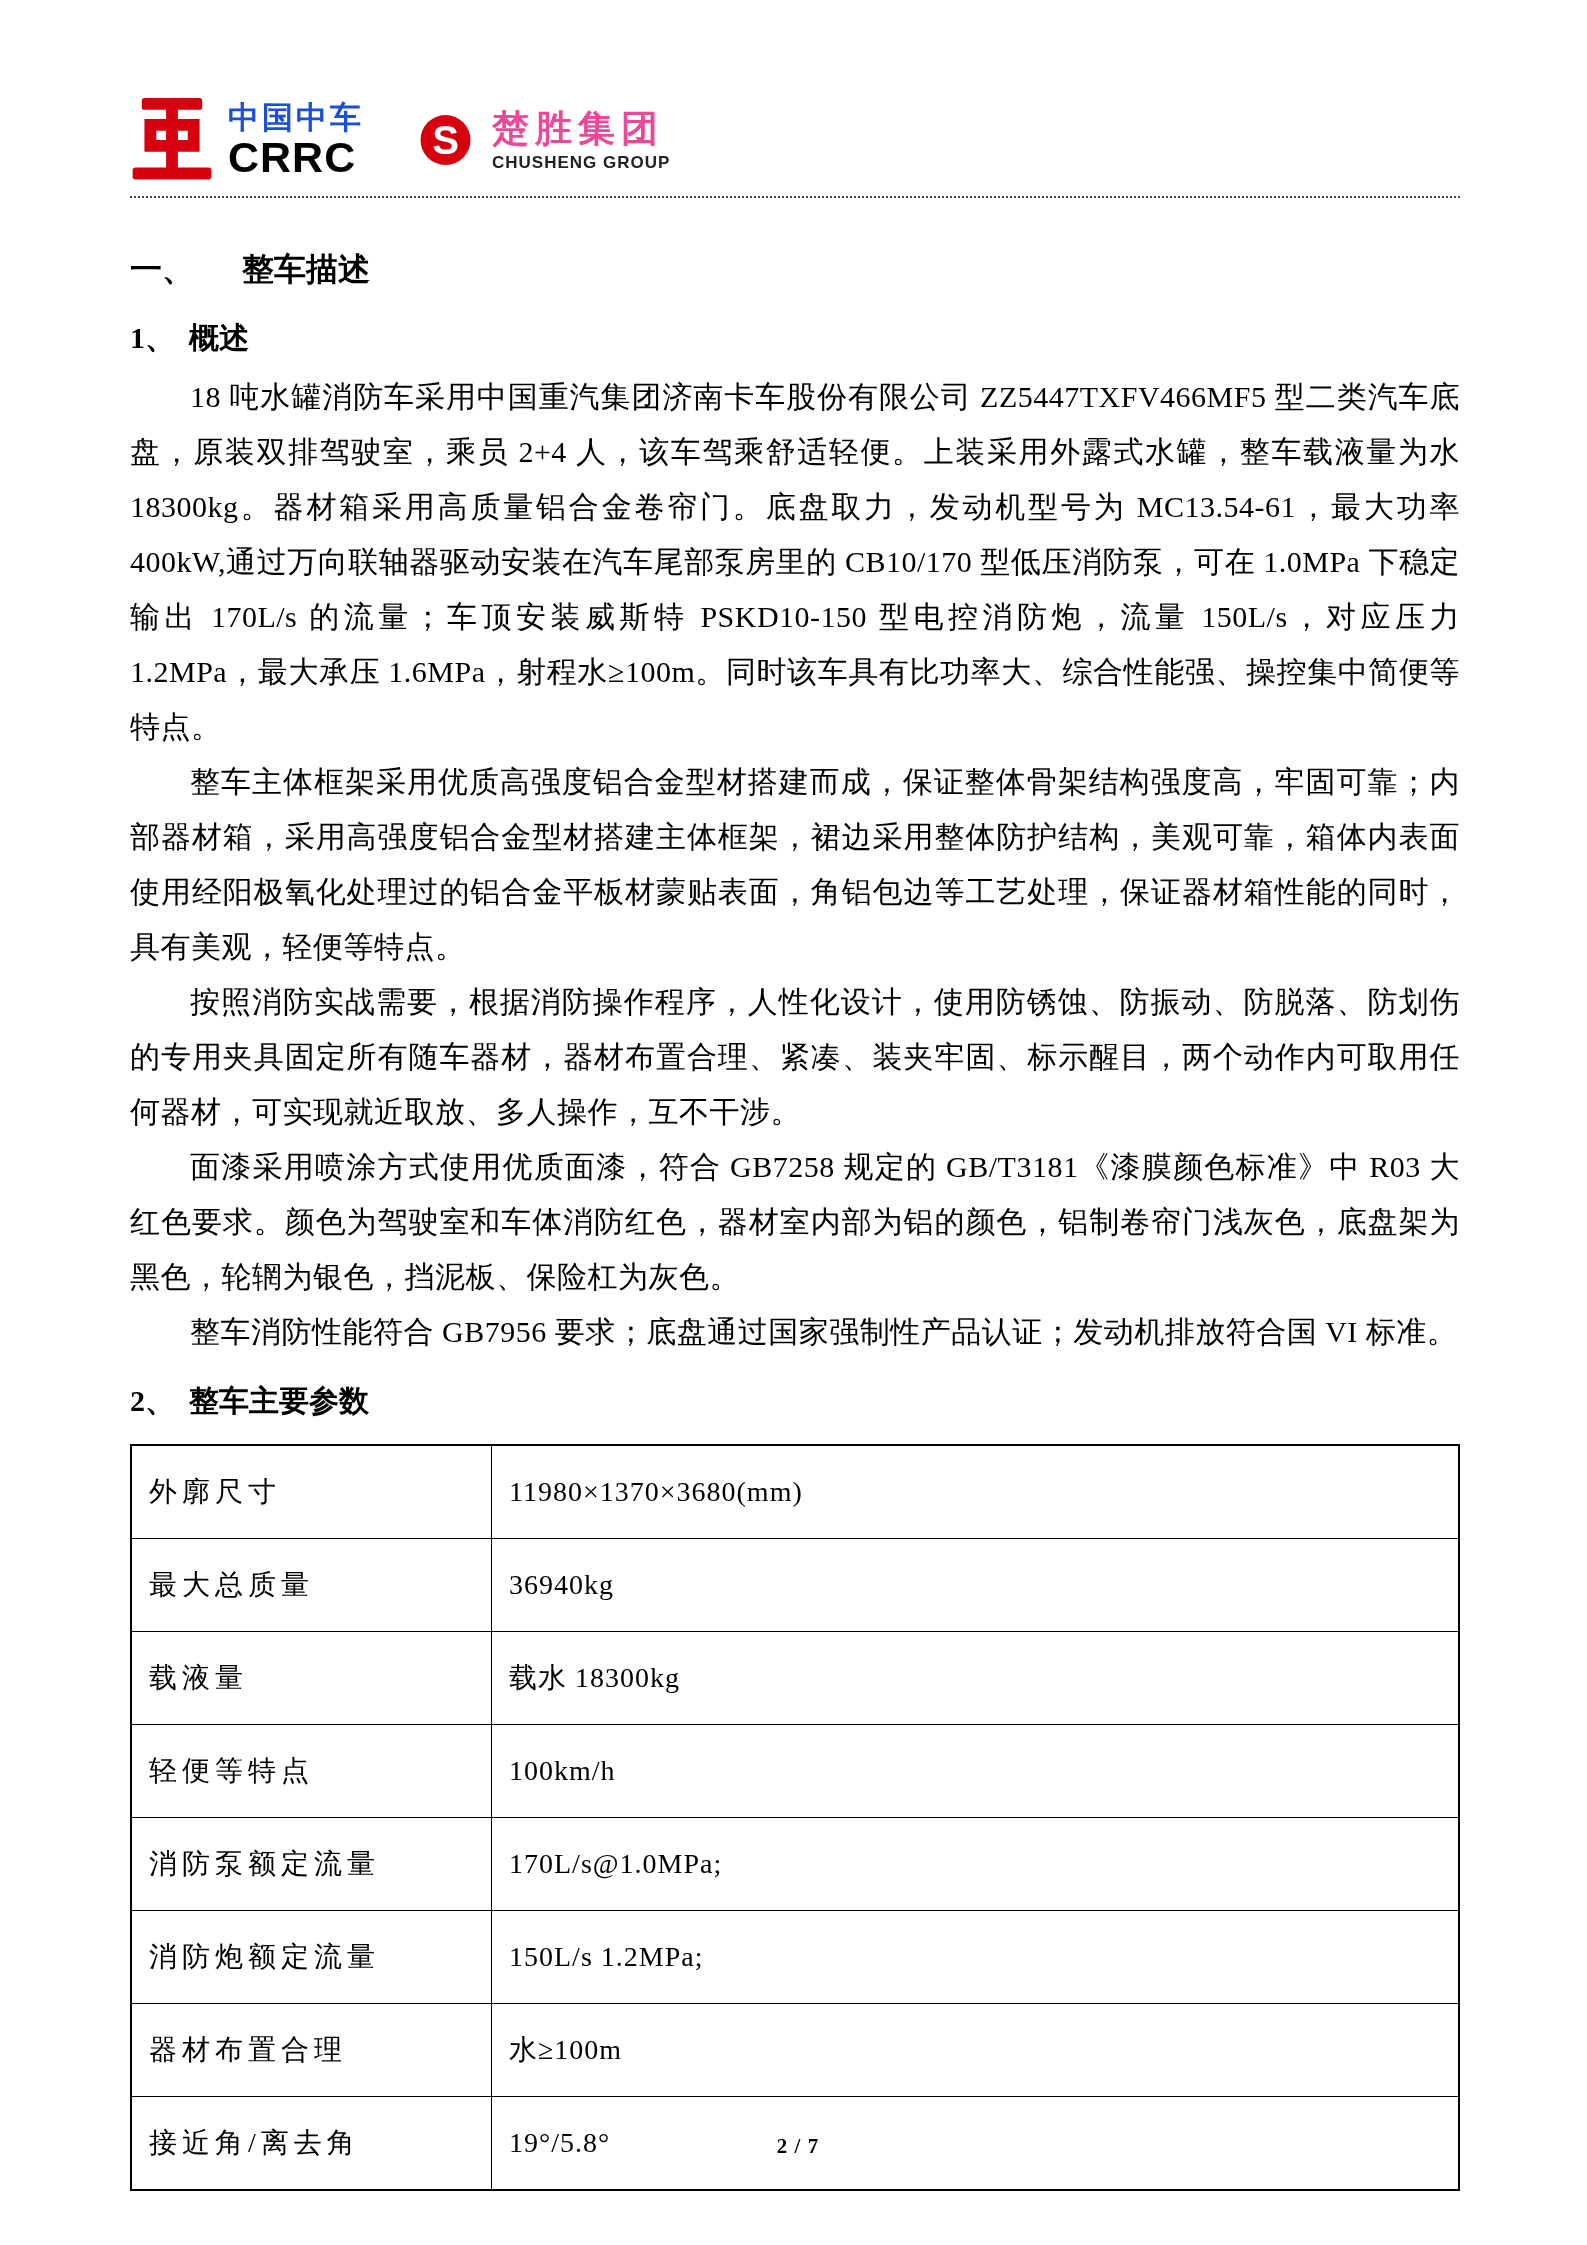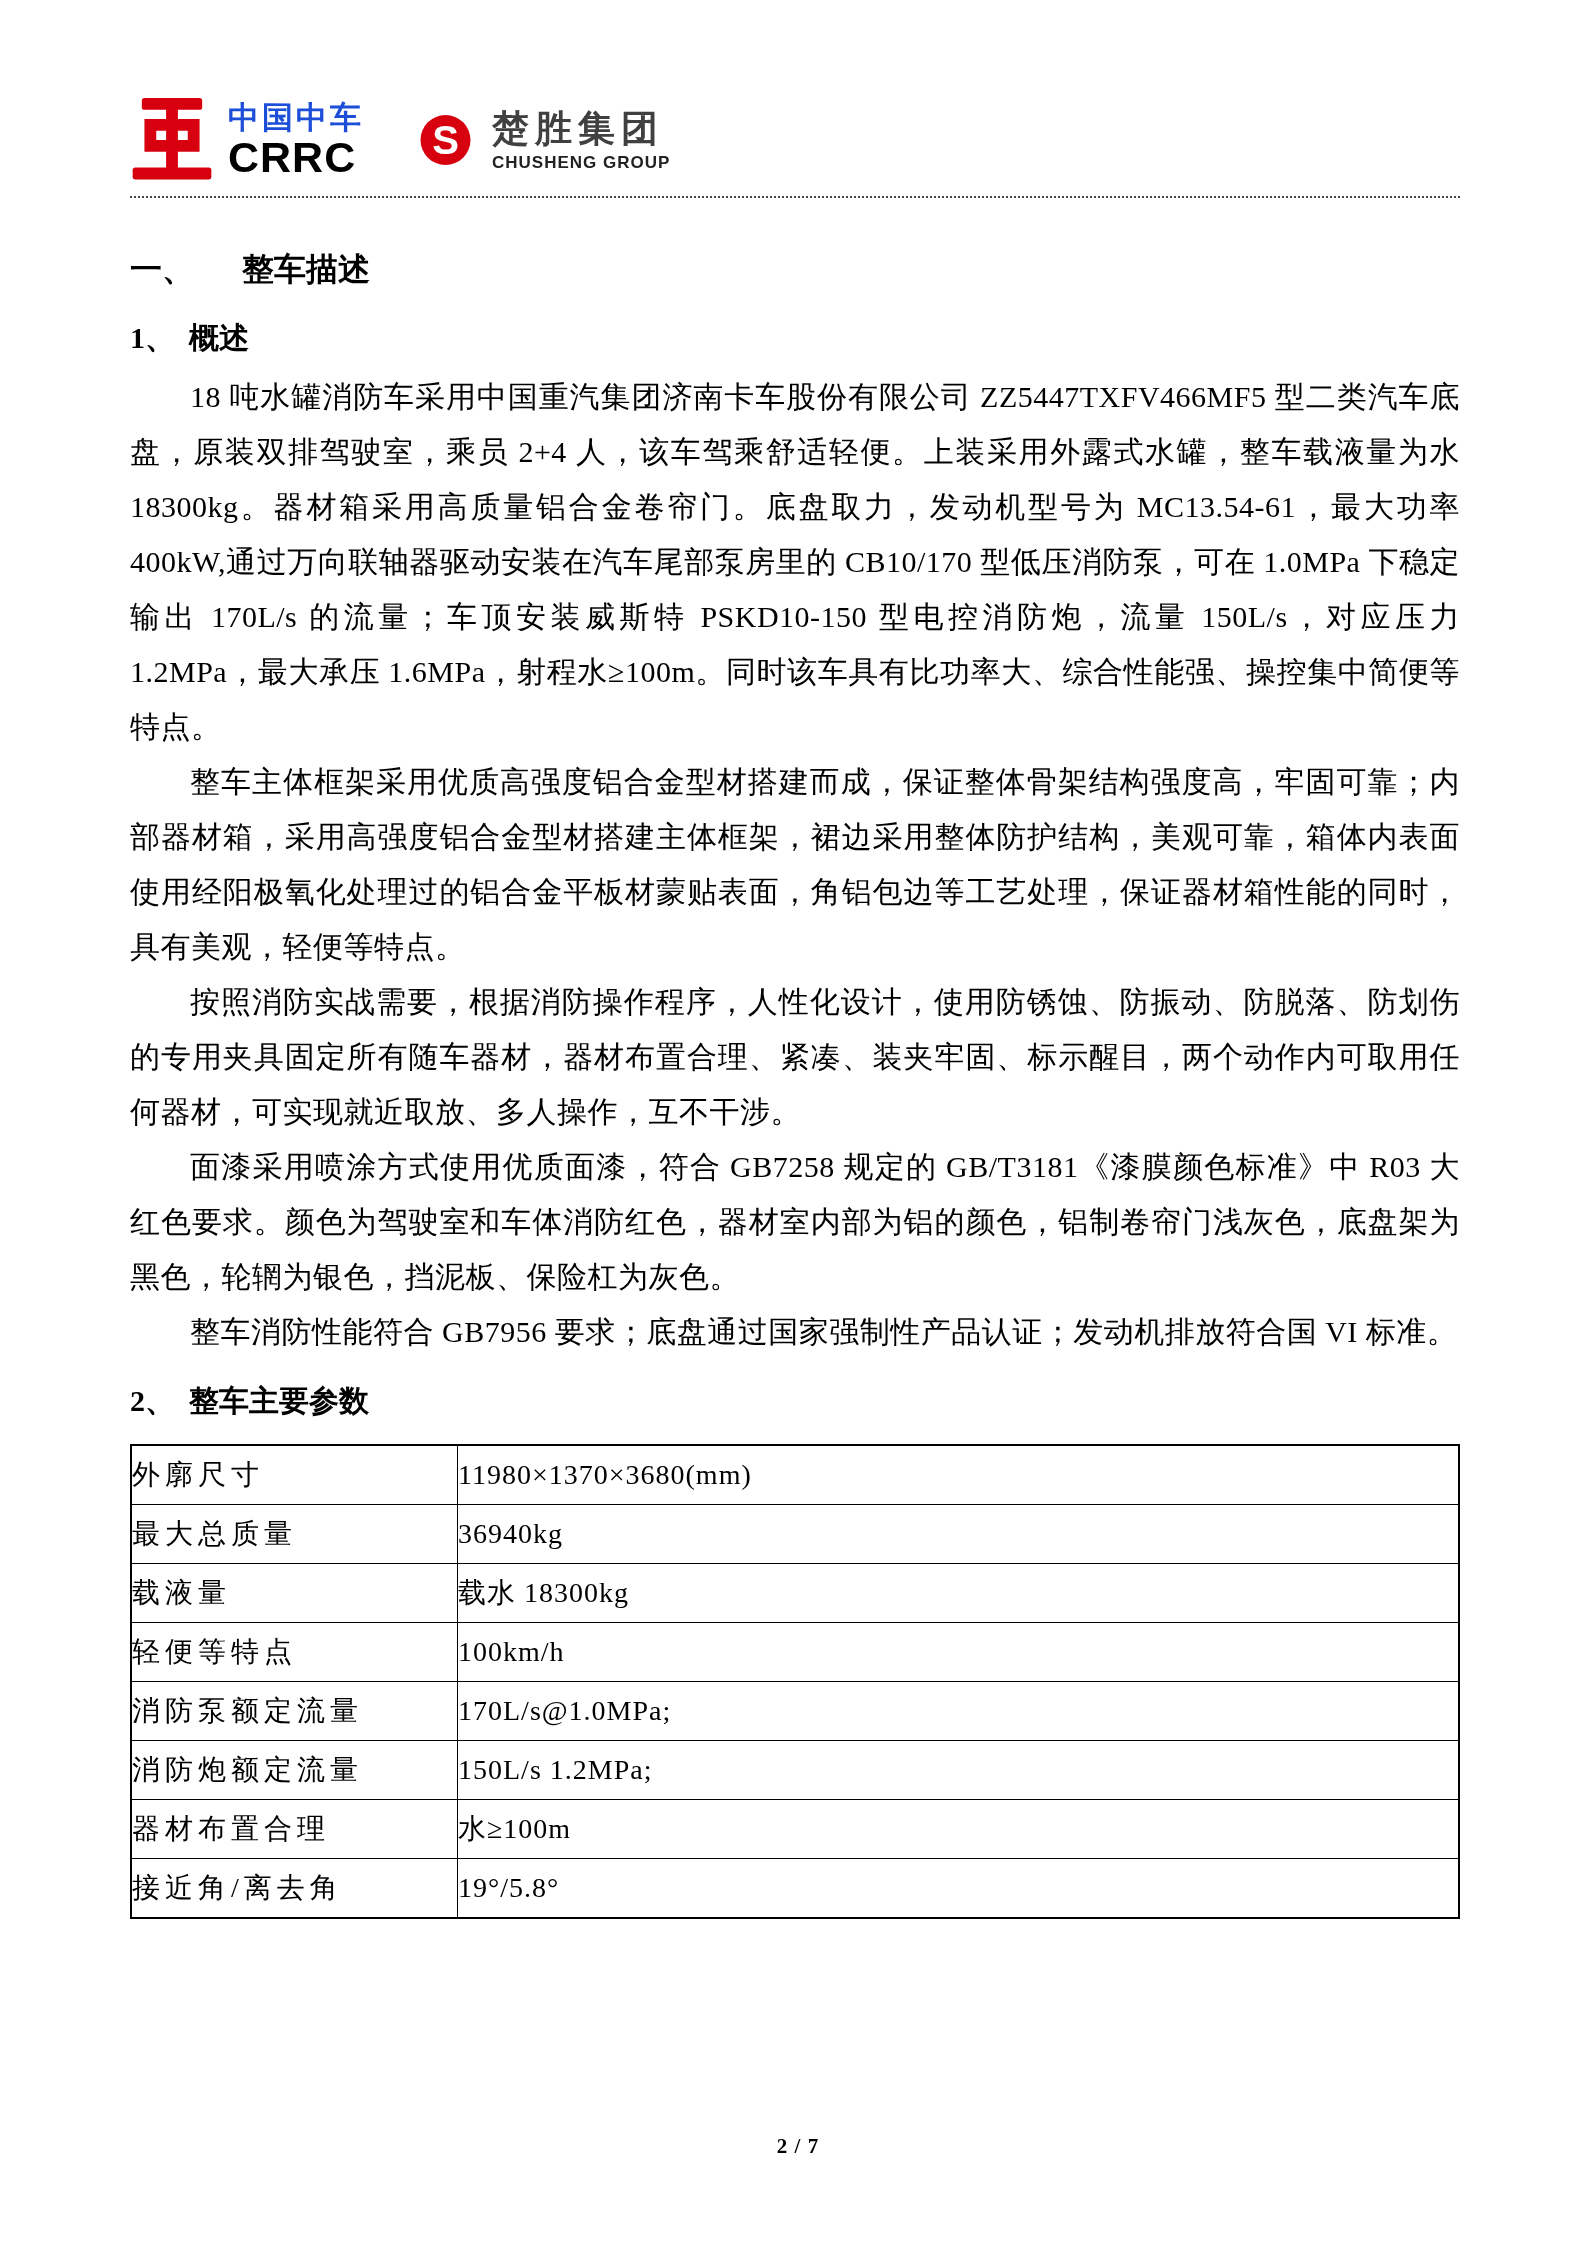--- a/index.html
+++ b/index.html
@@ -13,21 +13,21 @@
     overflow: hidden;
   }
   .content { margin: 0 127px 0 130px; }
 
   
   .header { display: flex; align-items: center; gap: 34px; padding-top: 98px; }
   .logo-block { display: flex; align-items: center; gap: 14px; }
   .logo-text { display: flex; flex-direction: column; justify-content: center; line-height: 1; }
   .crrc-cn { font-family: "Liberation Sans", sans-serif; font-weight: bold; font-size: 31px; letter-spacing: 3px; color: #1d4ed8; }
   .crrc-en { font-family: "Liberation Sans", sans-serif; font-weight: 900; font-size: 43px; letter-spacing: 1px; color: #000000; margin-top: 3px; }
-  .cs-cn  { font-family: "Liberation Sans", sans-serif; font-weight: bold; font-size: 37px; letter-spacing: 6px; color: #404040; }
+  .cs-cn  { font-family: "Liberation Sans", sans-serif; font-weight: bold; font-size: 37px; letter-spacing: 6px; color: #ec4899; }
   .cs-en  { font-family: "Liberation Sans", sans-serif; font-weight: bold; font-size: 17px; letter-spacing: 1px; color: #222; margin-top: 7px; }
   .dotted-rule { border-bottom: 2px dotted #444; margin-top: 14px; height: 0; }
 
   
   .h1 { margin-top: 50px; font-size: 32px; font-weight: bold; }
   .h1 .num { display: inline-block; margin-right: 48px; }
   .h2 { margin-top: 26px; font-size: 30px; font-weight: bold; }
   .h2 .num { display: inline-block; margin-right: 14px; }
   .h3 { margin-top: 22px; font-size: 30px; font-weight: bold; }
   .h3 .num { display: inline-block; margin-right: 14px; }
@@ -49,21 +49,21 @@
     margin-top: 22px;
     border-collapse: collapse;
     border: 2px solid #000;
     table-layout: fixed;
   }
   table.params td {
     border: 1px solid #000;
     height: 58px;
     font-size: 28px;
     vertical-align: middle;
-    padding: 0;
+    padding: 17px;
   }
   td.label-cell { width: 325px; padding-left: 16px; letter-spacing: 5px; }
   td.value-cell { padding-left: 22px; letter-spacing: 1px; }
 
   
   .footer {
     position: absolute; left: 9px; right: 0; bottom: 86px;
     text-align: center;
     font-weight: bold;
     font-size: 21px;

